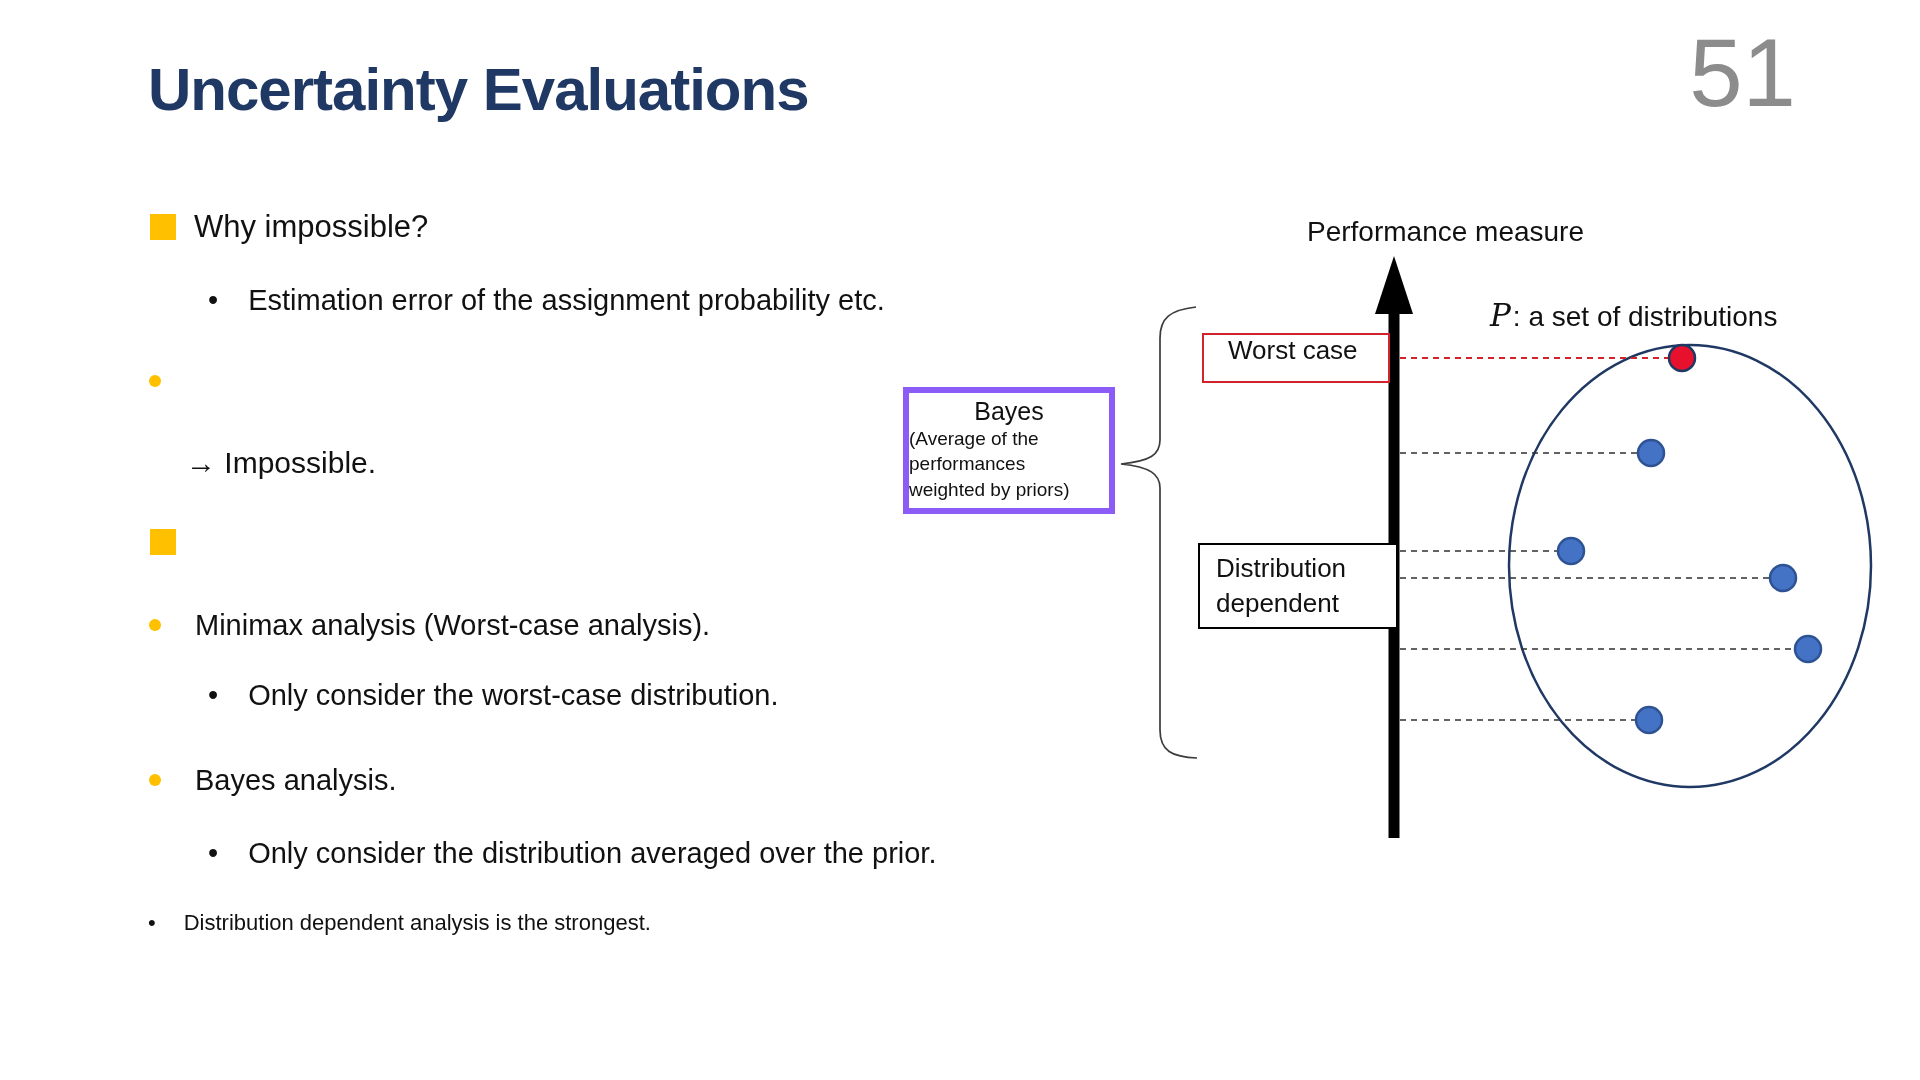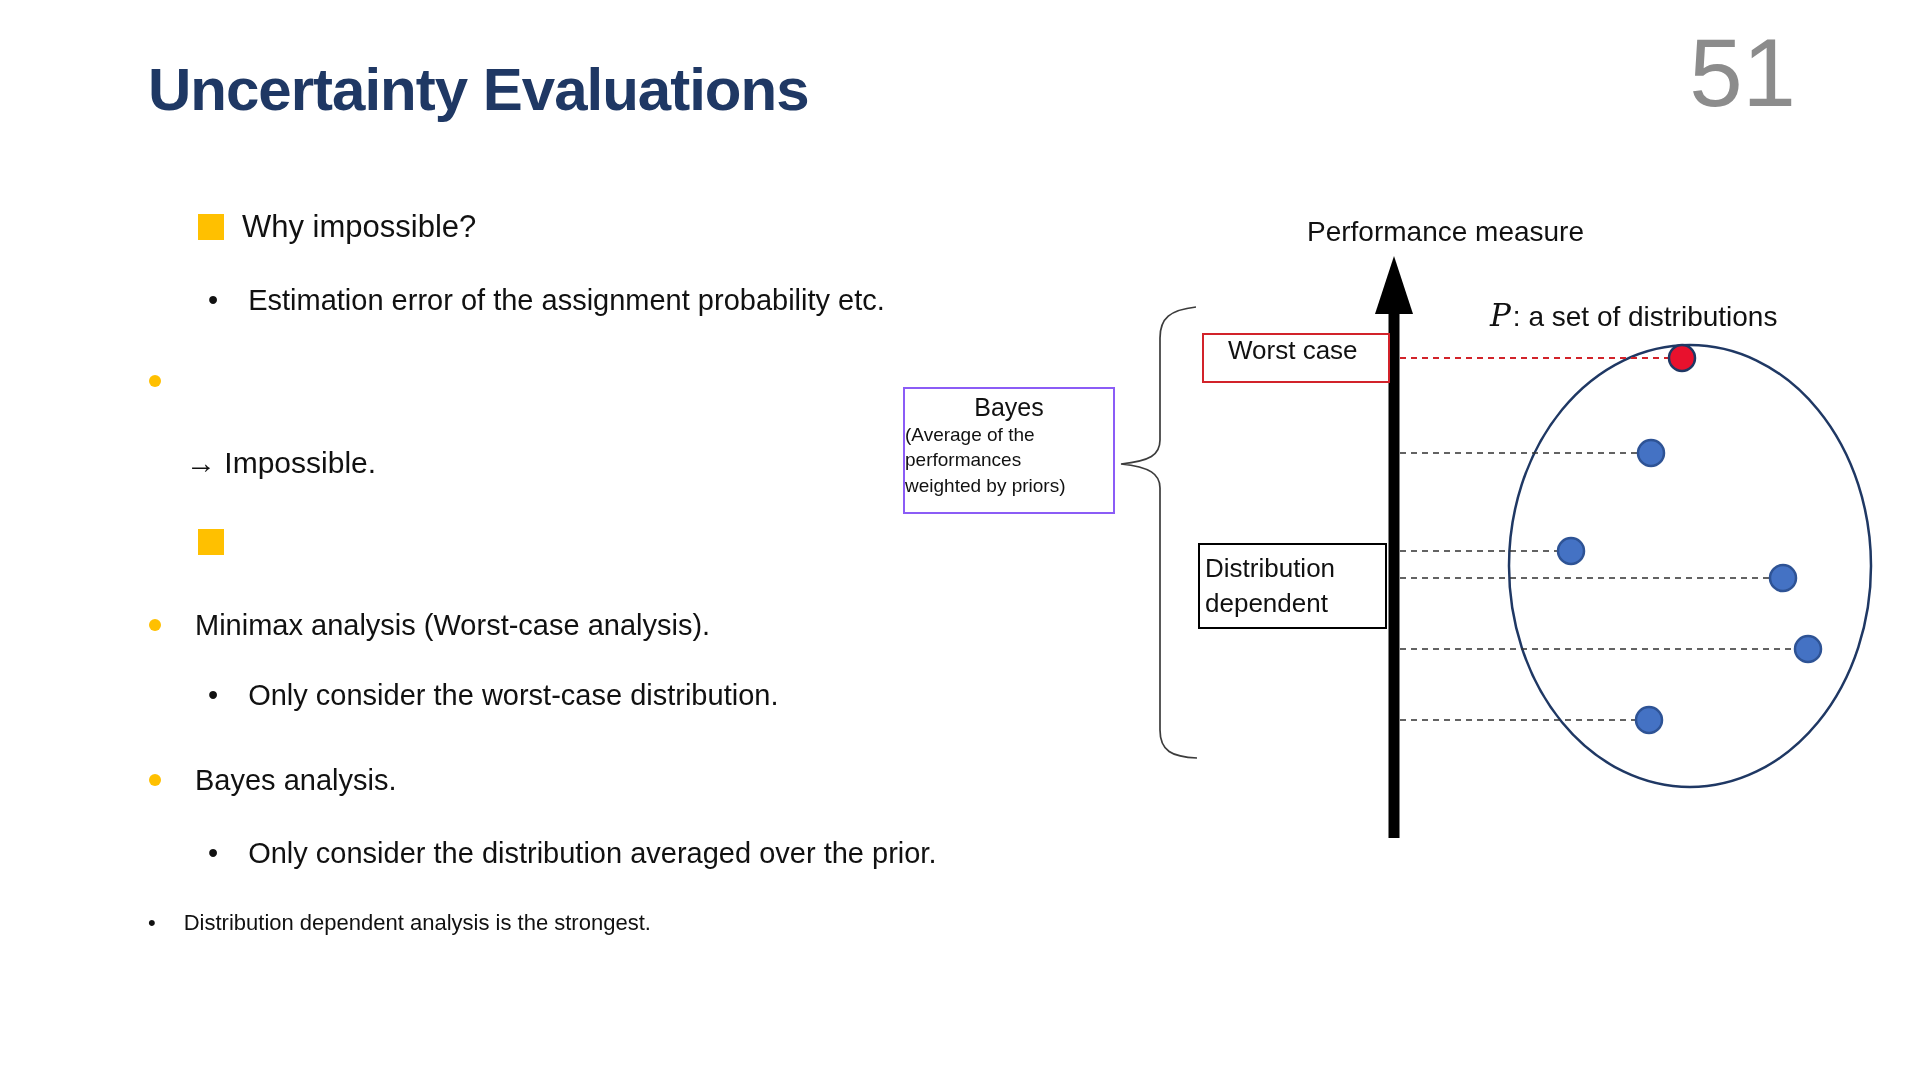--- a/index.html
+++ b/index.html
@@ -12,49 +12,49 @@
   .slide-title{
     left:148px;top:55px;font-size:60px;font-weight:bold;letter-spacing:-1px;
     color:var(--title-navy,#1F3864);white-space:nowrap;
   }
   .page-number{
     left:1636px;top:25px;width:160px;text-align:right;
     font-size:96px;font-weight:normal;line-height:1;color:var(--page-number-gray,#8C8C8C);
   }
   
   .row{position:absolute;display:flex;align-items:center;height:44px;white-space:nowrap;}
-  .row.h1{left:150px;font-size:31px;margin-left:48px;}
+  .row.h1{left:150px;font-size:31px;}
   .row.h2{left:149px;font-size:29px;}
   .row.sub{left:208px;font-size:29px;}
   .row.arrow{left:186px;font-size:30px;justify-content:center;}
   .row.small{left:148px;font-size:22px;height:30px;}
   .sq{width:26px;height:26px;background:var(--accent-gold,#FFC000);margin-right:18px;flex:0 0 auto;}
   .gdot{width:12px;height:12px;border-radius:50%;background:var(--accent-gold,#FFC000);margin-right:34px;flex:0 0 auto;}
   .bchar{margin-right:30px;flex:0 0 auto;}
   .row.small .bchar{margin-right:28px;}
   
   .perf-label{left:1214px;top:216px;width:370px;text-align:right;font-size:28px;}
   .set-label{left:1490px;top:297px;font-size:28px;white-space:nowrap;}
   .script-p{font-family:"DejaVu Serif",serif;font-style:italic;font-size:31px;margin-right:2px;}
   .worst-box{
     left:1202px;top:333px;width:160px;height:46px;background:#fff;
     border:2.5px solid var(--worst-case-red,#D2232A);
     display:flex;align-items:flex-start;padding-left:24px;font-size:26px;box-sizing:content-box;
   }
   .bayes-box{
     left:903px;top:387px;width:212px;height:127px;background:#fff;
-    border:2px solid #8b5cf6;box-sizing:border-box;
+    border:6px solid #8b5cf6;box-sizing:border-box;
   }
   .bayes-title{text-align:center;font-size:25px;margin-top:4px;}
   .bayes-line{font-size:19px;line-height:1.33;}
   .dist-box{
     left:1198px;top:543px;width:180px;height:82px;background:#fff;
     border:2.5px solid #000;box-sizing:content-box;
     display:flex;flex-direction:column;justify-content:center;
-    padding-left:5px;font-size:26px;line-height:1.35;
+    padding-left:16px;font-size:26px;line-height:1.35;
   }
   
   svg.diagram{left:0;top:0;pointer-events:none;}
   .axis-shaft{stroke:#000;stroke-width:11;}
   .axis-head{fill:#000;}
   .brace-path{fill:none;stroke:#3c3c3c;stroke-width:1.7;}
   .set-ellipse{fill:none;stroke:var(--ellipse-navy,#1F3864);stroke-width:2.5;}
   .dash-black{stroke:var(--dash-black,#303030);stroke-width:1.6;stroke-dasharray:6 5;}
   .dash-red{stroke:var(--worst-case-red,#D2232A);stroke-width:2;stroke-dasharray:6 5;}
   .dot-blue{fill:var(--dot-blue-fill,#4472C4);stroke:var(--dot-blue-stroke,#2E5395);stroke-width:2.5;}

